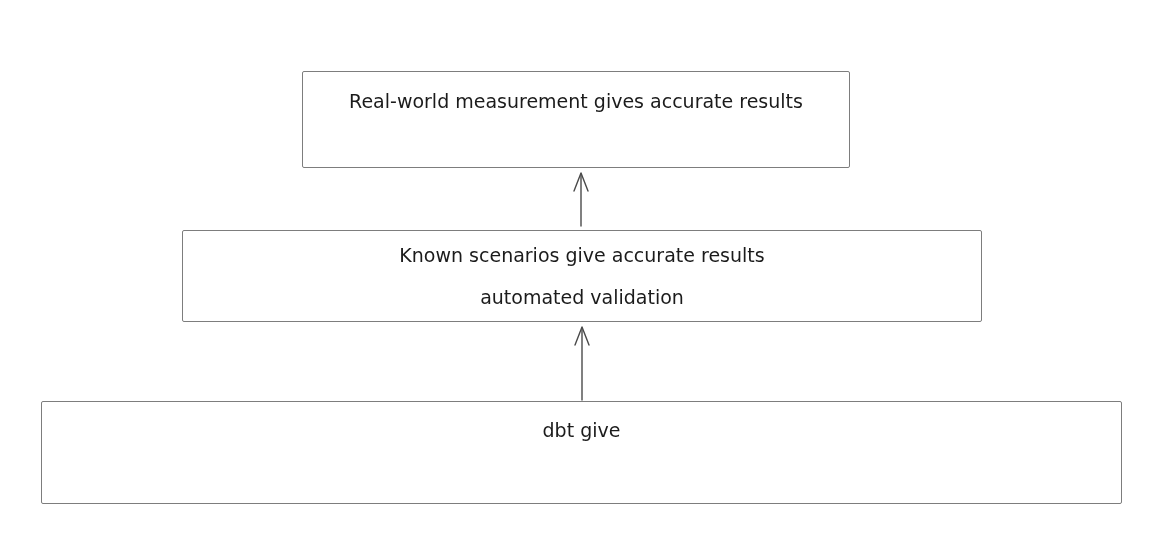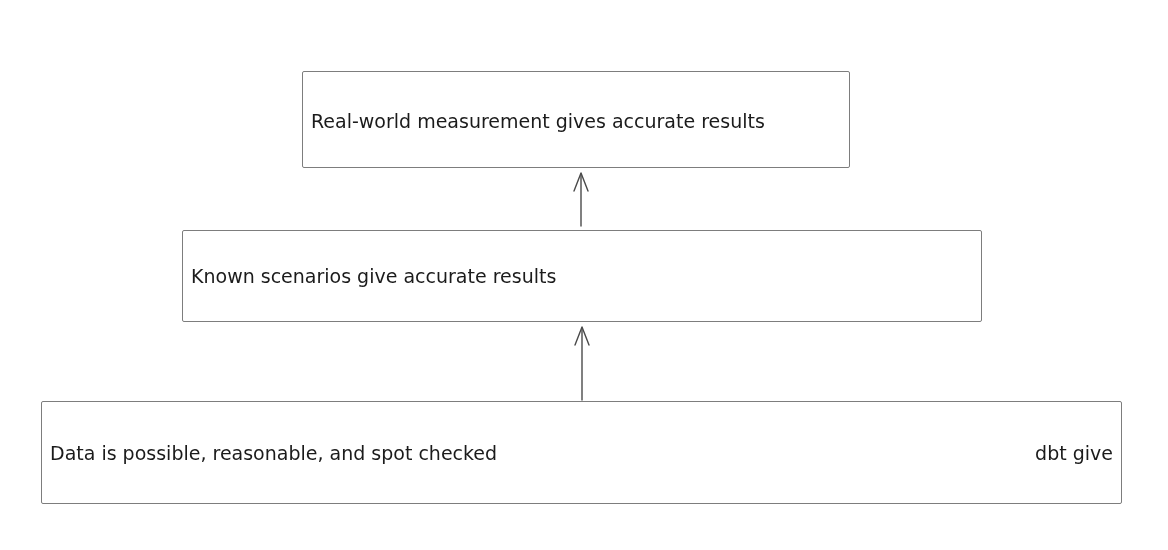--- a/index.html
+++ b/index.html
@@ -21,21 +21,21 @@
     background: var(--background);
     overflow: hidden;
   }
   .level-box {
     position: absolute;
     box-sizing: border-box;
     border: 1.6px solid var(--border);
     border-radius: 2px;
     background: var(--background);
     display: flex;
-    flex-direction: row;
+    flex-direction: column;
     justify-content: space-between;
     align-items: center;
     text-align: center;
     color: var(--text);
     font-size: 19px;
     line-height: 24px;
   }
   .level-box .line { white-space: nowrap; }
   #box-top    { left: 302px; top: 71px;  width: 548px;  height: 97px;  padding: 17px 8px 14px; }
   #box-middle { left: 182px; top: 230px; width: 800px;  height: 92px;  padding: 12px 8px 12px; gap: 8px; }
@@ -59,24 +59,24 @@
 <body>
 
 <div class="canvas">
 
   <div class="level-box" id="box-top">
     <div class="line">Real-world measurement gives accurate results</div>
   </div>
 
   <div class="level-box" id="box-middle">
     <div class="line">Known scenarios give accurate results</div>
+    <div class="line">automated validation</div>
   </div>
 
   <div class="level-box" id="box-bottom">
-    <div class="line">Data is possible, reasonable, and spot checked</div>
     <div class="line">dbt give</div>
   </div>
 
   <svg class="arrow-overlay" viewBox="0 0 1168 550">
     <g>
       <path d="M581 226 L581 174"></path>
       <path d="M574 191 L581 173 L588 191"></path>
     </g>
     <g>
       <path d="M582 400 L582 328"></path>

